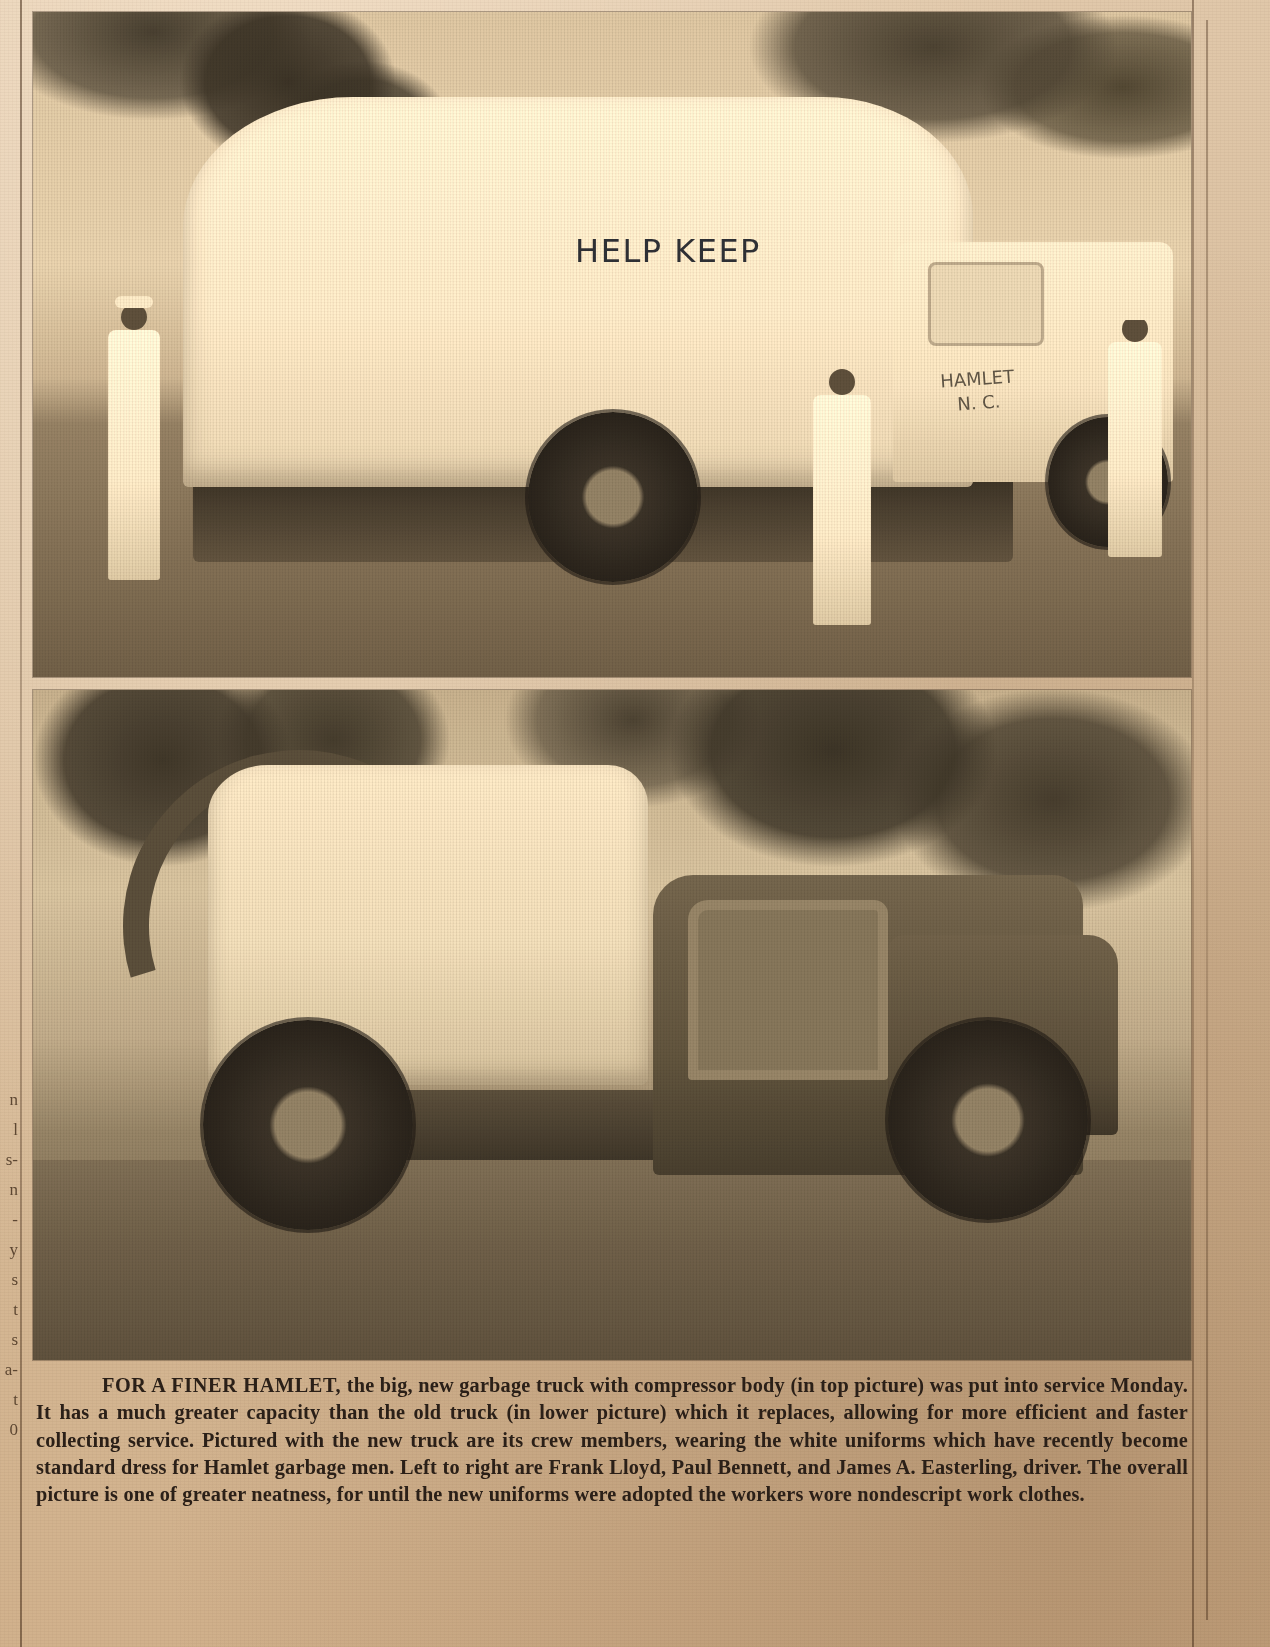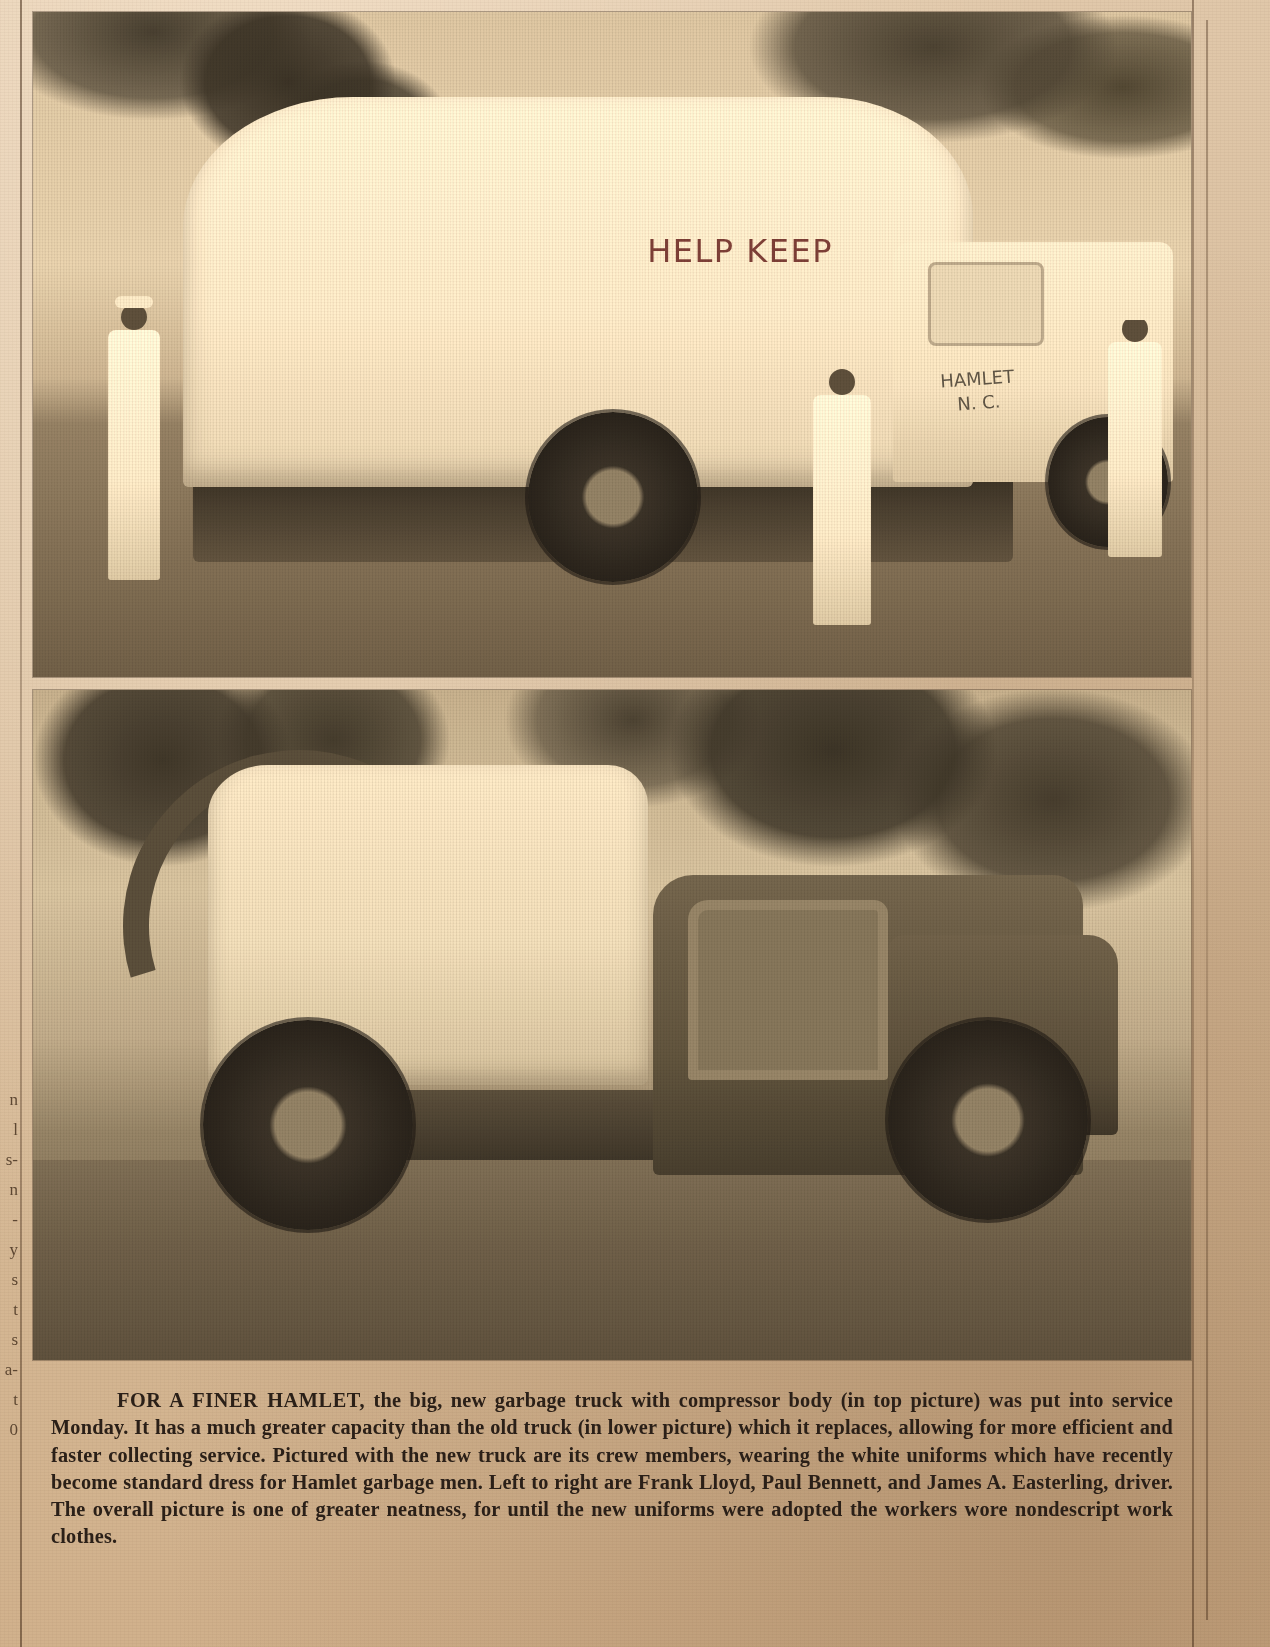--- a/index.html
+++ b/index.html
@@ -119,26 +119,26 @@
   }
   .cab-window-top {
     position: absolute; left: 895px; top: 250px; width: 110px; height: 78px;
     background: #d8cbb2;
     border: 3px solid #b0a088;
     border-radius: 8px;
   }
   .truck-text-top {
     position: absolute; left: 470px; top: 215px;
     width: 330px;
-    color: #7f1d1d;
+    color: #0f172a;
     font-family: "DejaVu Sans", sans-serif;
     font-size: 32px;
     letter-spacing: 1.5px;
     line-height: 48px;
-    text-align: right;
+    text-align: center;
     font-weight: 500;
     opacity: .88;
   }
   .truck-place-top {
     position: absolute; left: 885px; top: 355px;
     width: 120px;
     color: #3a3228;
     font-family: "DejaVu Sans", sans-serif;
     font-size: 18px;
     line-height: 24px;
@@ -244,21 +244,21 @@
     font-size: 20.3px;
     line-height: 27.3px;
     text-align: justify;
     letter-spacing: .2px;
     font-weight: 600;
   }
   .caption .lead {
     font-weight: bold;
     letter-spacing: .6px;
   }
-  .caption p { margin: 15px; text-indent: 66px; }
+  .caption p { margin: 0; text-indent: 66px; }
 </style>
 </head>
 <body>
 
 <div class="page">
 
   <div class="rule-left"></div>
   <div class="rule-right"></div>
   <div class="rule-right2"></div>
 

